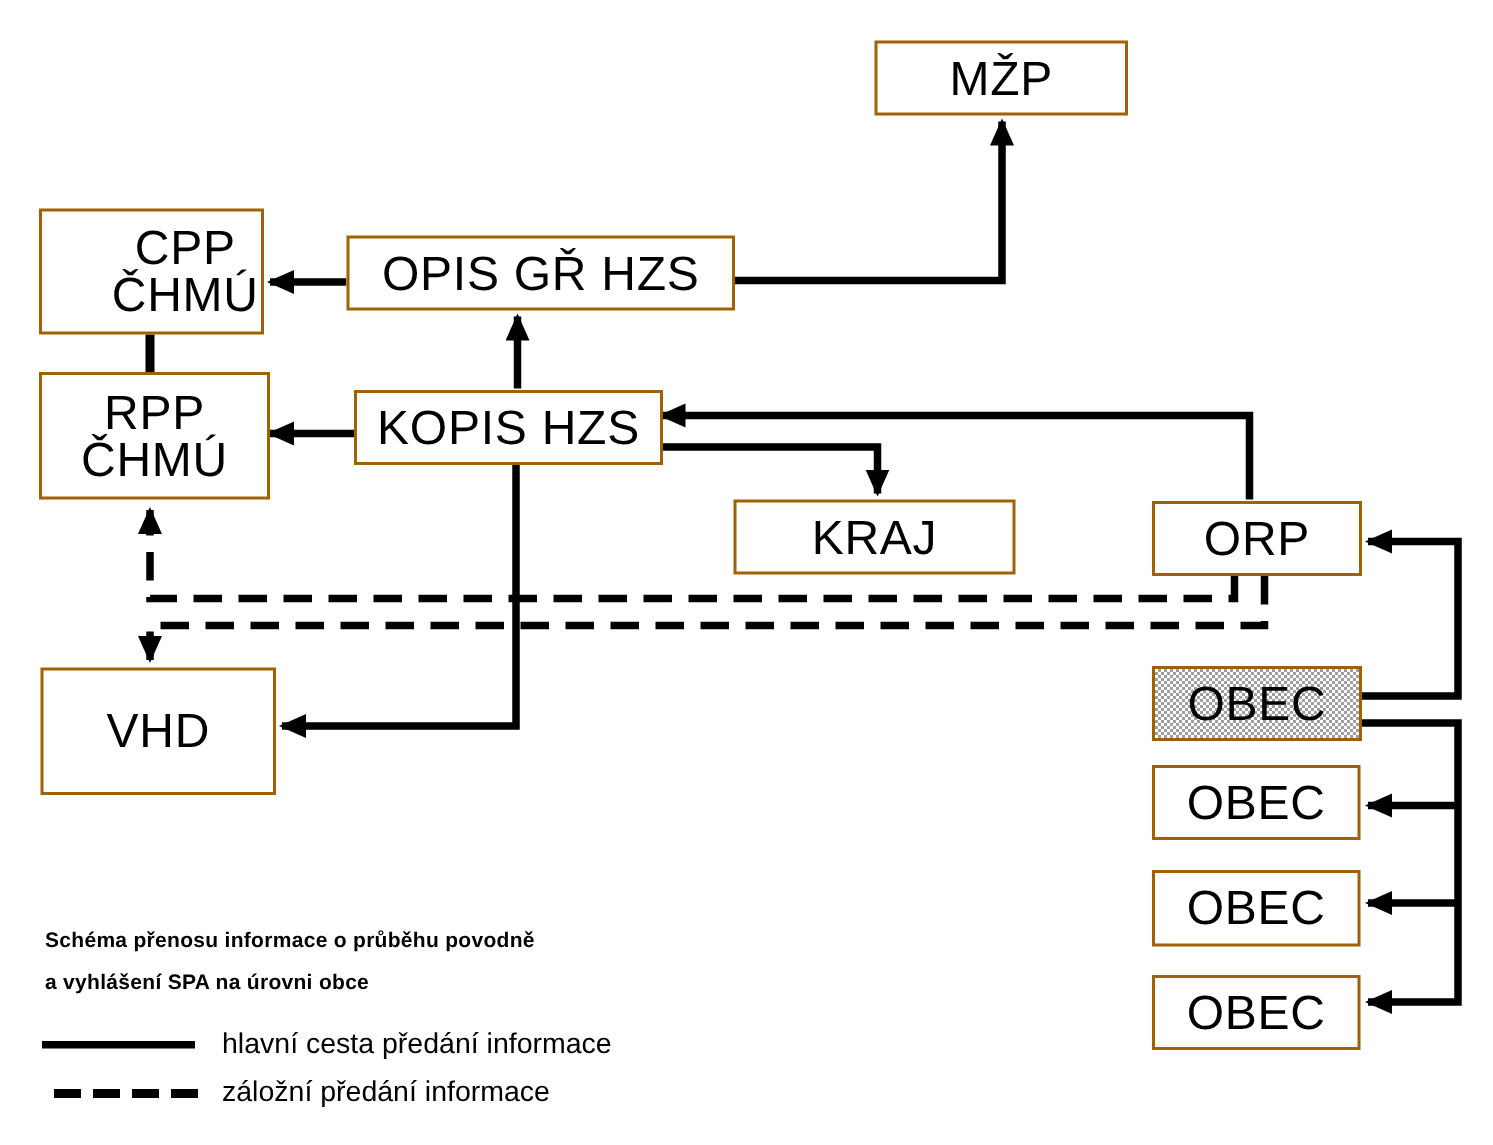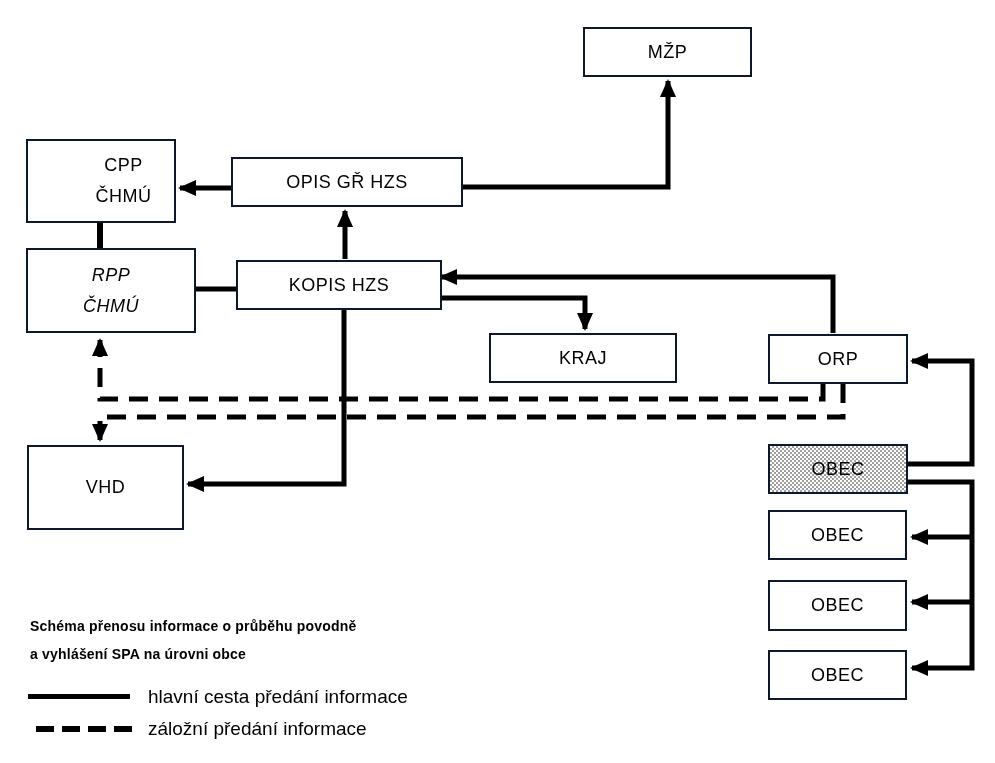--- a/index.html
+++ b/index.html
@@ -2,23 +2,23 @@
 <html><head>
 <meta charset="utf-8">
 <style>
   html,body{margin:0;padding:0;}
   body{
     width:995px;height:763px;position:relative;background:#ffffff;
     font-family:"Liberation Sans",sans-serif;color:#000;overflow:hidden;
   }
   #wires{position:absolute;left:0;top:0;width:995px;height:763px;}
   .node{
-    position:absolute;background:#ffffff;border:2px solid #0f172a;
+    position:absolute;background:#ffffff;border:2px solid #a16207;
     display:flex;flex-direction:column;align-items:center;justify-content:center;
-    font-size:18px;line-height:31px;text-align:center;box-sizing:border-box;
+    font-size:32px;line-height:31px;text-align:center;box-sizing:border-box;
     letter-spacing:0.5px;
   }
   .node.shaded{
     background-color:#ffffff;
     background-image:
       linear-gradient(45deg,#9f9f9f 25%,transparent 25%,transparent 75%,#9f9f9f 75%),
       linear-gradient(45deg,#9f9f9f 25%,transparent 25%,transparent 75%,#9f9f9f 75%);
     background-size:4px 4px;
     background-position:0 0,2px 2px;
   }
@@ -65,25 +65,25 @@
 
 <div class="node" style="left:583px;top:27px;width:169px;height:50px;">
   <span>MŽP</span>
 </div>
 
 <div class="node" style="left:26px;top:139px;width:150px;height:84px;padding-left:45px;">
   <span>CPP</span>
   <span>ČHMÚ</span>
 </div>
 
-<div class="node" style="left:231px;top:157px;width:232px;height:50px;">
+<div class="node" style="left:231px;top:157px;width:259px;height:50px;">
   <span>OPIS GŘ HZS</span>
 </div>
 
-<div class="node" style="left:26px;top:248px;width:170px;height:85px;font-style:italic;">
+<div class="node" style="left:26px;top:248px;width:154px;height:85px;">
   <span>RPP</span>
   <span>ČHMÚ</span>
 </div>
 
 <div class="node" style="left:236px;top:260px;width:206px;height:50px;justify-content:center;">
   <span>KOPIS HZS</span>
 </div>
 
 <div class="node" style="left:489px;top:333px;width:188px;height:50px;">
   <span>KRAJ</span>

